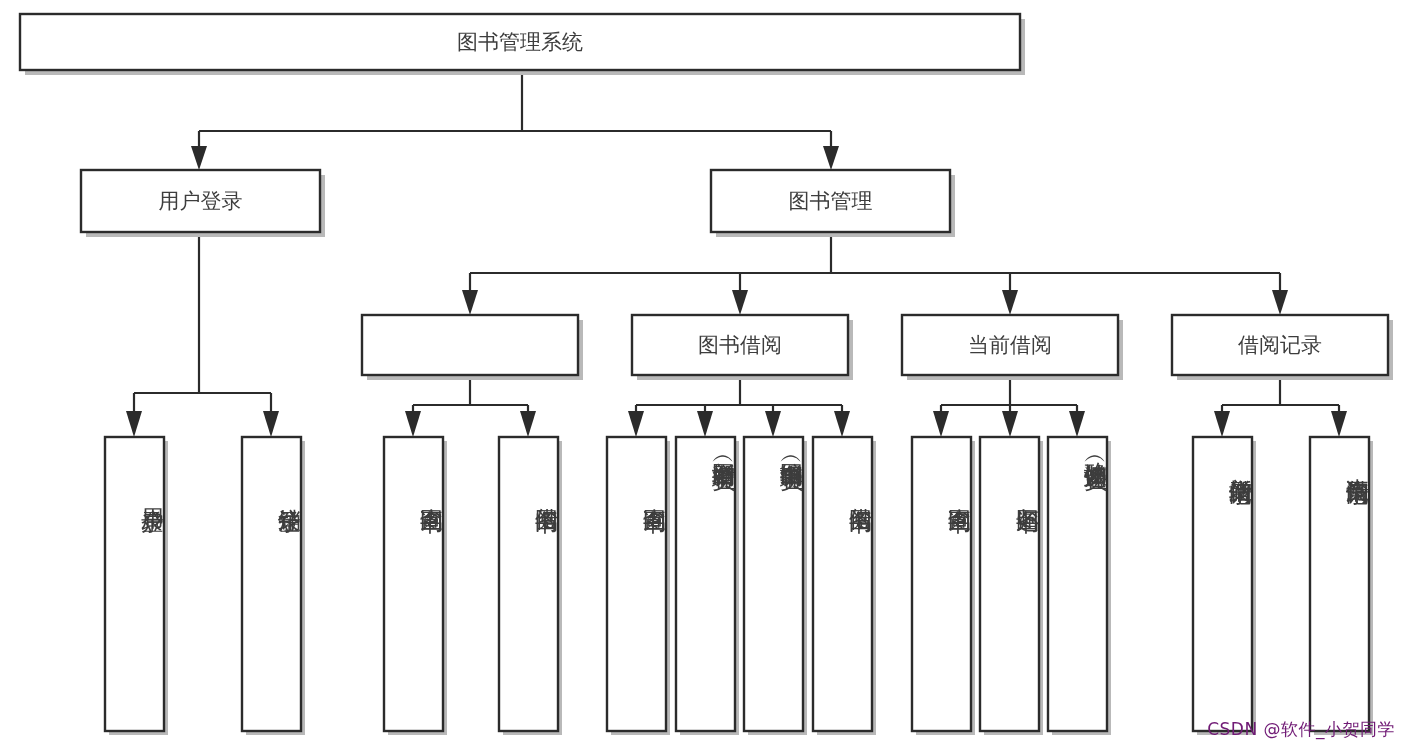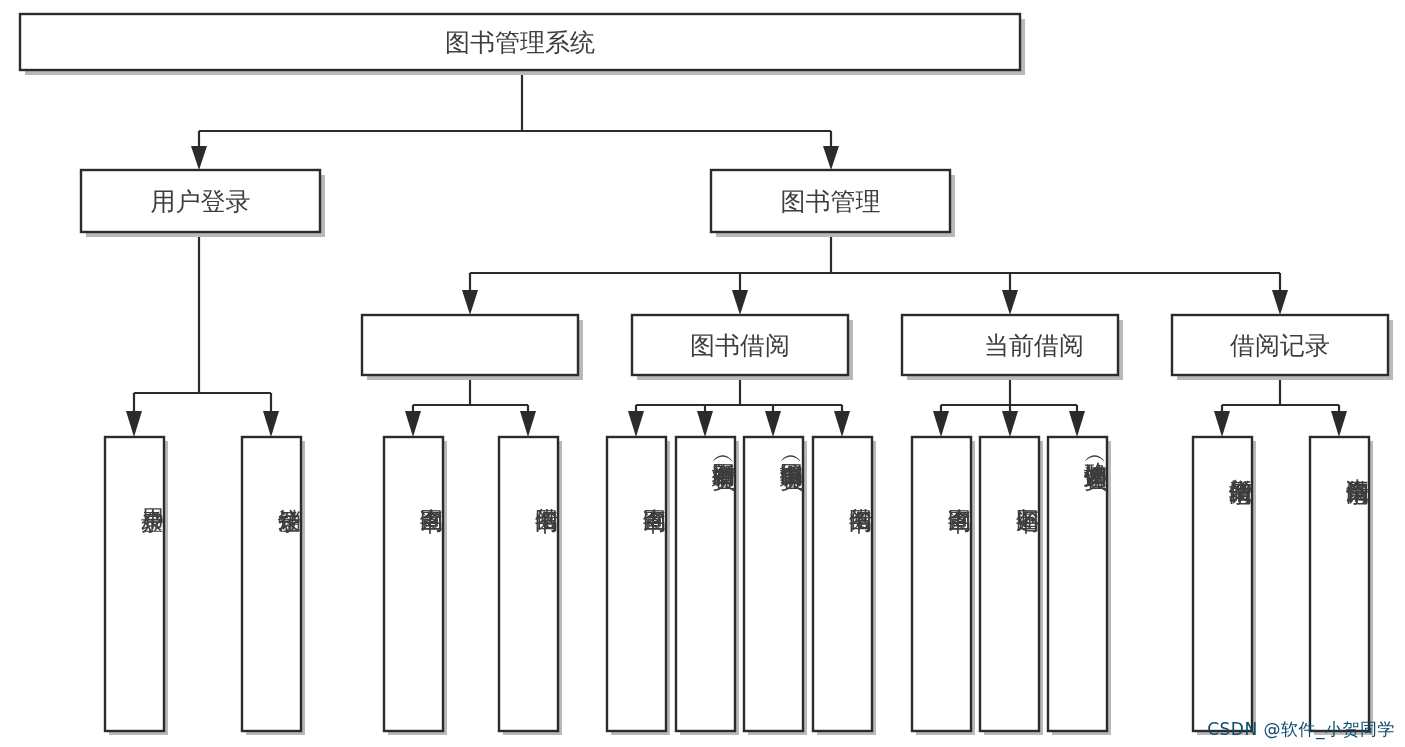--- a/index.html
+++ b/index.html
@@ -23,35 +23,35 @@
     color:#3d3d3d;
     line-height:1.04;
     letter-spacing:1px;
     white-space:nowrap;
     text-align:center;
     pointer-events:none;
   }
   .htext{
     position:absolute;
     font-family:"DejaVu Sans","Liberation Sans",sans-serif;
-    font-size:25px;
+    font-size:21px;
     color:#3d3d3d;
     white-space:nowrap;
     display:flex;
     align-items:center;
     justify-content:center;
     pointer-events:none;
   }
   .hit{position:absolute;background:transparent;}
   #watermark{
     position:absolute;
     right:10px;bottom:6px;
     font-family:"DejaVu Sans","Liberation Sans",sans-serif;
     font-size:17px;
-    color:#0c4a6e;
+    color:#701a75;
     letter-spacing:.5px;
     white-space:nowrap;
     margin-top:22px;
   }
 </style>
 </head>
 <body>
 
 <div id="diagram-root">
 
@@ -214,21 +214,21 @@
       <rect class="node-rect" x="1310" y="437" width="59" height="294"></rect>
     </g>
   </svg>
 
   <div class="htext" style="left:20px;top:14px;width:1000px;height:56px;">图书管理系统</div>
 
   <div class="htext" style="left:81px;top:170px;width:239px;height:62px;">用户登录</div>
   <div class="htext" style="left:711px;top:170px;width:239px;height:62px;border-radius:14px;">图书管理</div>
 
   <div class="htext" style="left:632px;top:315px;width:216px;height:60px;">图书借阅</div>
-  <div class="htext" style="left:902px;top:315px;width:216px;height:60px;padding-left:24px;">当前借阅</div>
+  <div class="htext" style="left:902px;top:315px;width:216px;height:60px;">当前借阅</div>
   <div class="htext" style="left:1172px;top:315px;width:216px;height:60px;border-radius:14px;">借阅记录</div>
 
   <div class="vtext" style="left:105px;top:490px;width:59px;">用户登录</div>
   <div class="vtext" style="left:242px;top:490px;width:59px;">注销登录</div>
   <div class="vtext" style="left:384px;top:490px;width:59px;">查询图书</div>
   <div class="vtext" style="left:499px;top:490px;width:59px;">借阅图书</div>
   <div class="vtext" style="left:607px;top:490px;width:59px;">查询图书</div>
   <div class="vtext" style="left:676px;top:444px;width:59px;">新增图书（管理员）</div>
   <div class="vtext" style="left:744px;top:444px;width:59px;">编辑图书（管理员）</div>
   <div class="vtext" style="left:813px;top:490px;width:59px;">借阅图书</div>

